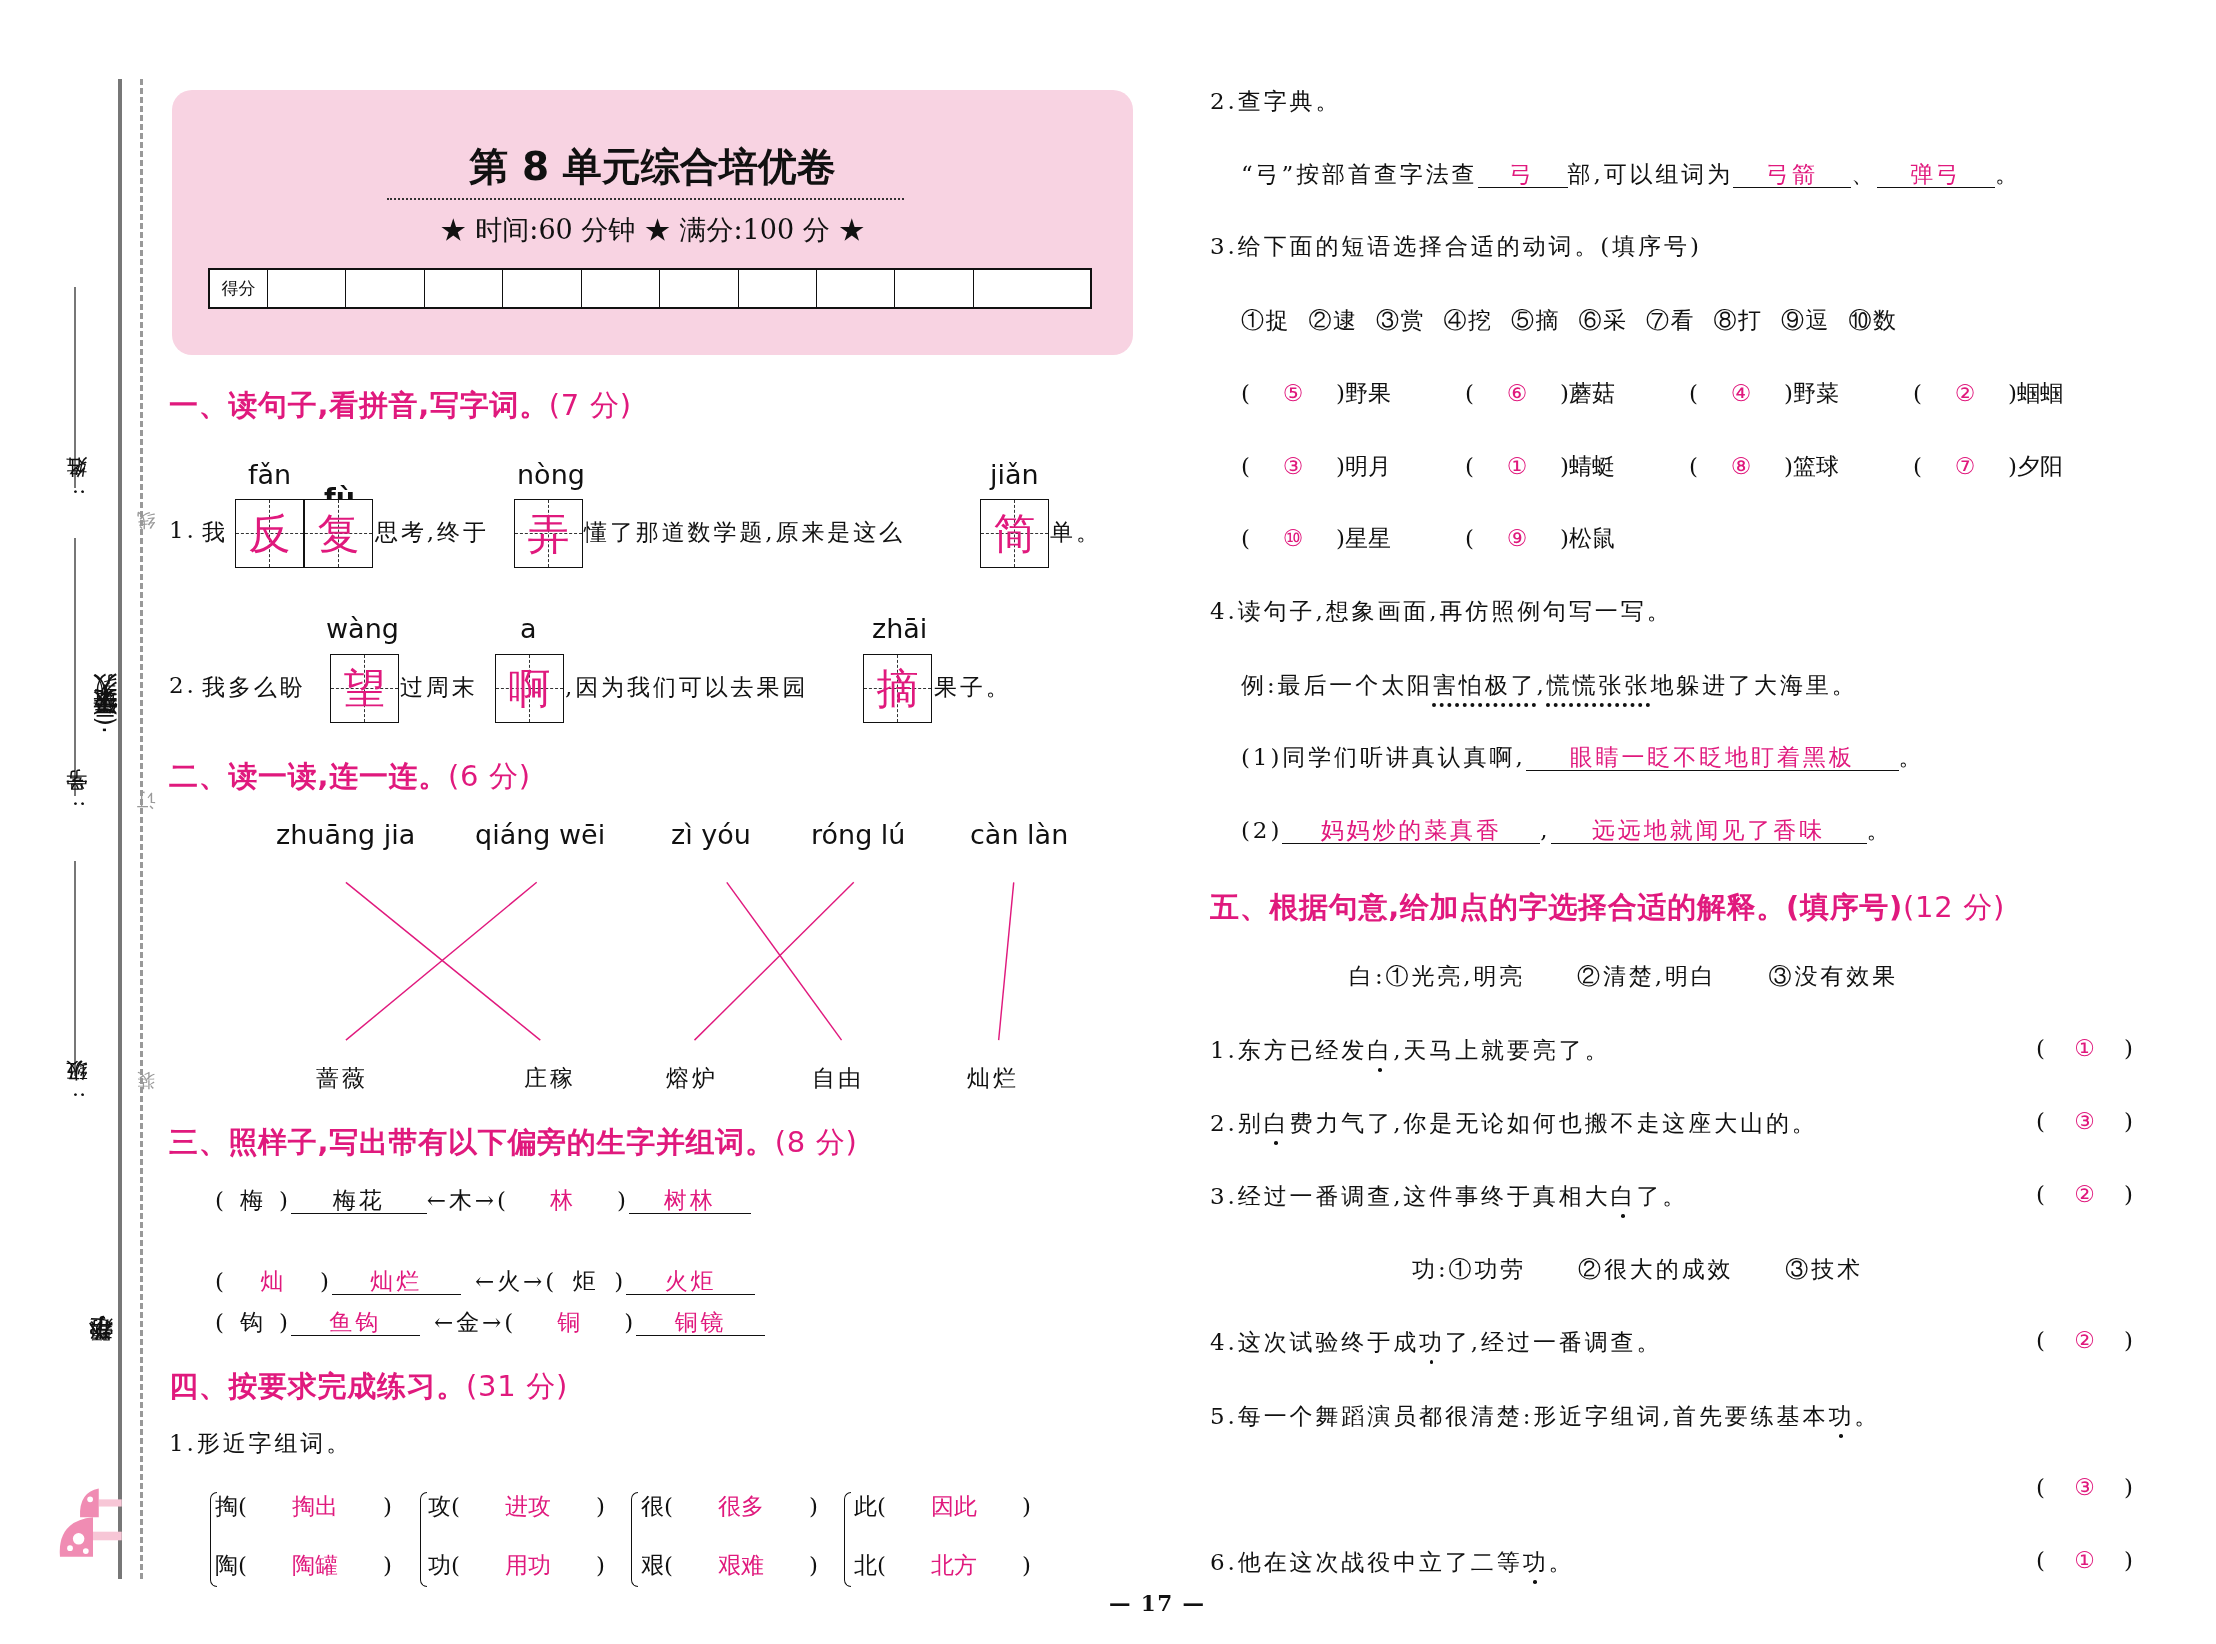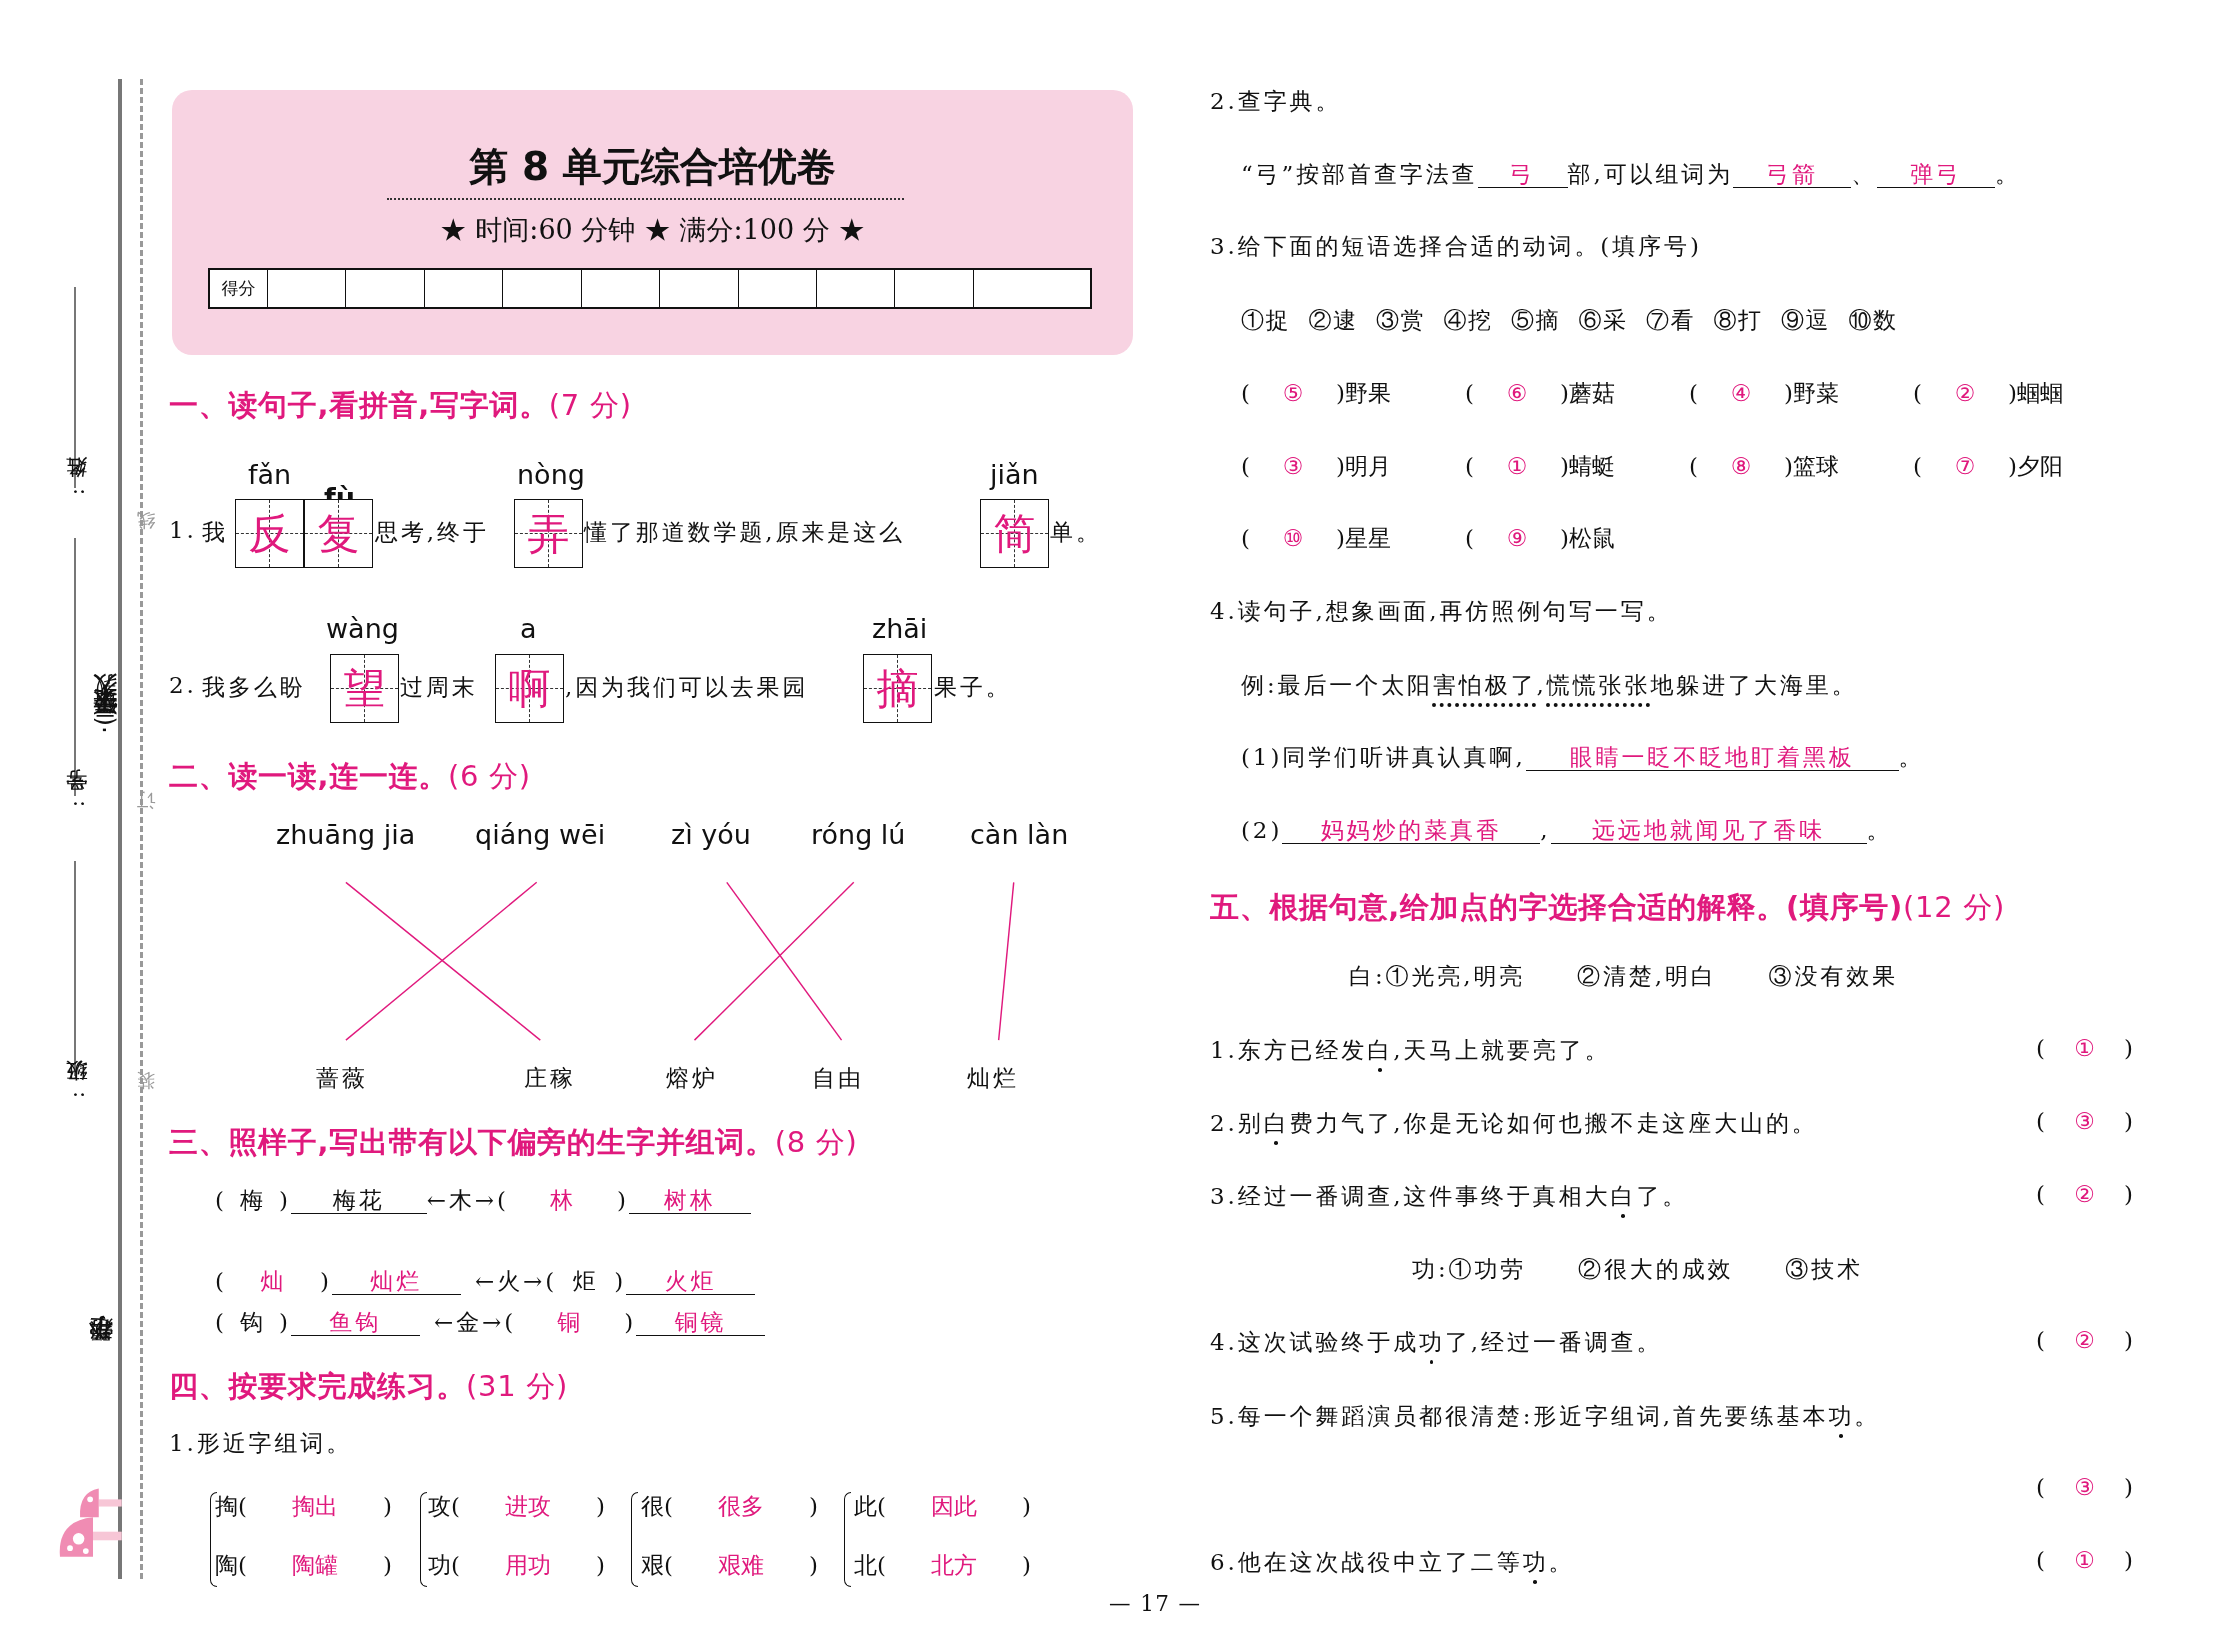--- a/index.html
+++ b/index.html
@@ -217,14 +217,14 @@
 
 <div class="line" style="left:1210px;top:1327px;"><span>4.</span><span>这次试验终于成</span><span class="dot">功</span><span>了,经过一番调查。</span></div>
 <div class="line" style="left:2036px;top:1327px;letter-spacing:0">(<span class="ans" style="display:inline-block;width:79px;text-align:center">②</span>)</div>
 
 <div class="line" style="left:1210px;top:1401px;"><span>5.</span><span>每一个舞蹈演员都很清楚:形近字组词,首先要练基本</span><span class="dot">功</span><span>。</span></div>
 <div class="line" style="left:2036px;top:1474px;letter-spacing:0">(<span class="ans" style="display:inline-block;width:79px;text-align:center">③</span>)</div>
 
 <div class="line" style="left:1210px;top:1547px;"><span>6.</span><span>他在这次战役中立了二等</span><span class="dot">功</span><span>。</span></div>
 <div class="line" style="left:2036px;top:1547px;letter-spacing:0">(<span class="ans" style="display:inline-block;width:79px;text-align:center">①</span>)</div>
 
-<div class="abs" style="left:1109px;top:1591px;font-size:21.5px;font-weight:normal;letter-spacing:1.4px">— 17 —</div>
+<div class="abs" style="left:1109px;top:1591px;font-size:21.5px;font-weight:bold;letter-spacing:1.4px">— 17 —</div>
 
 
 </body></html>

